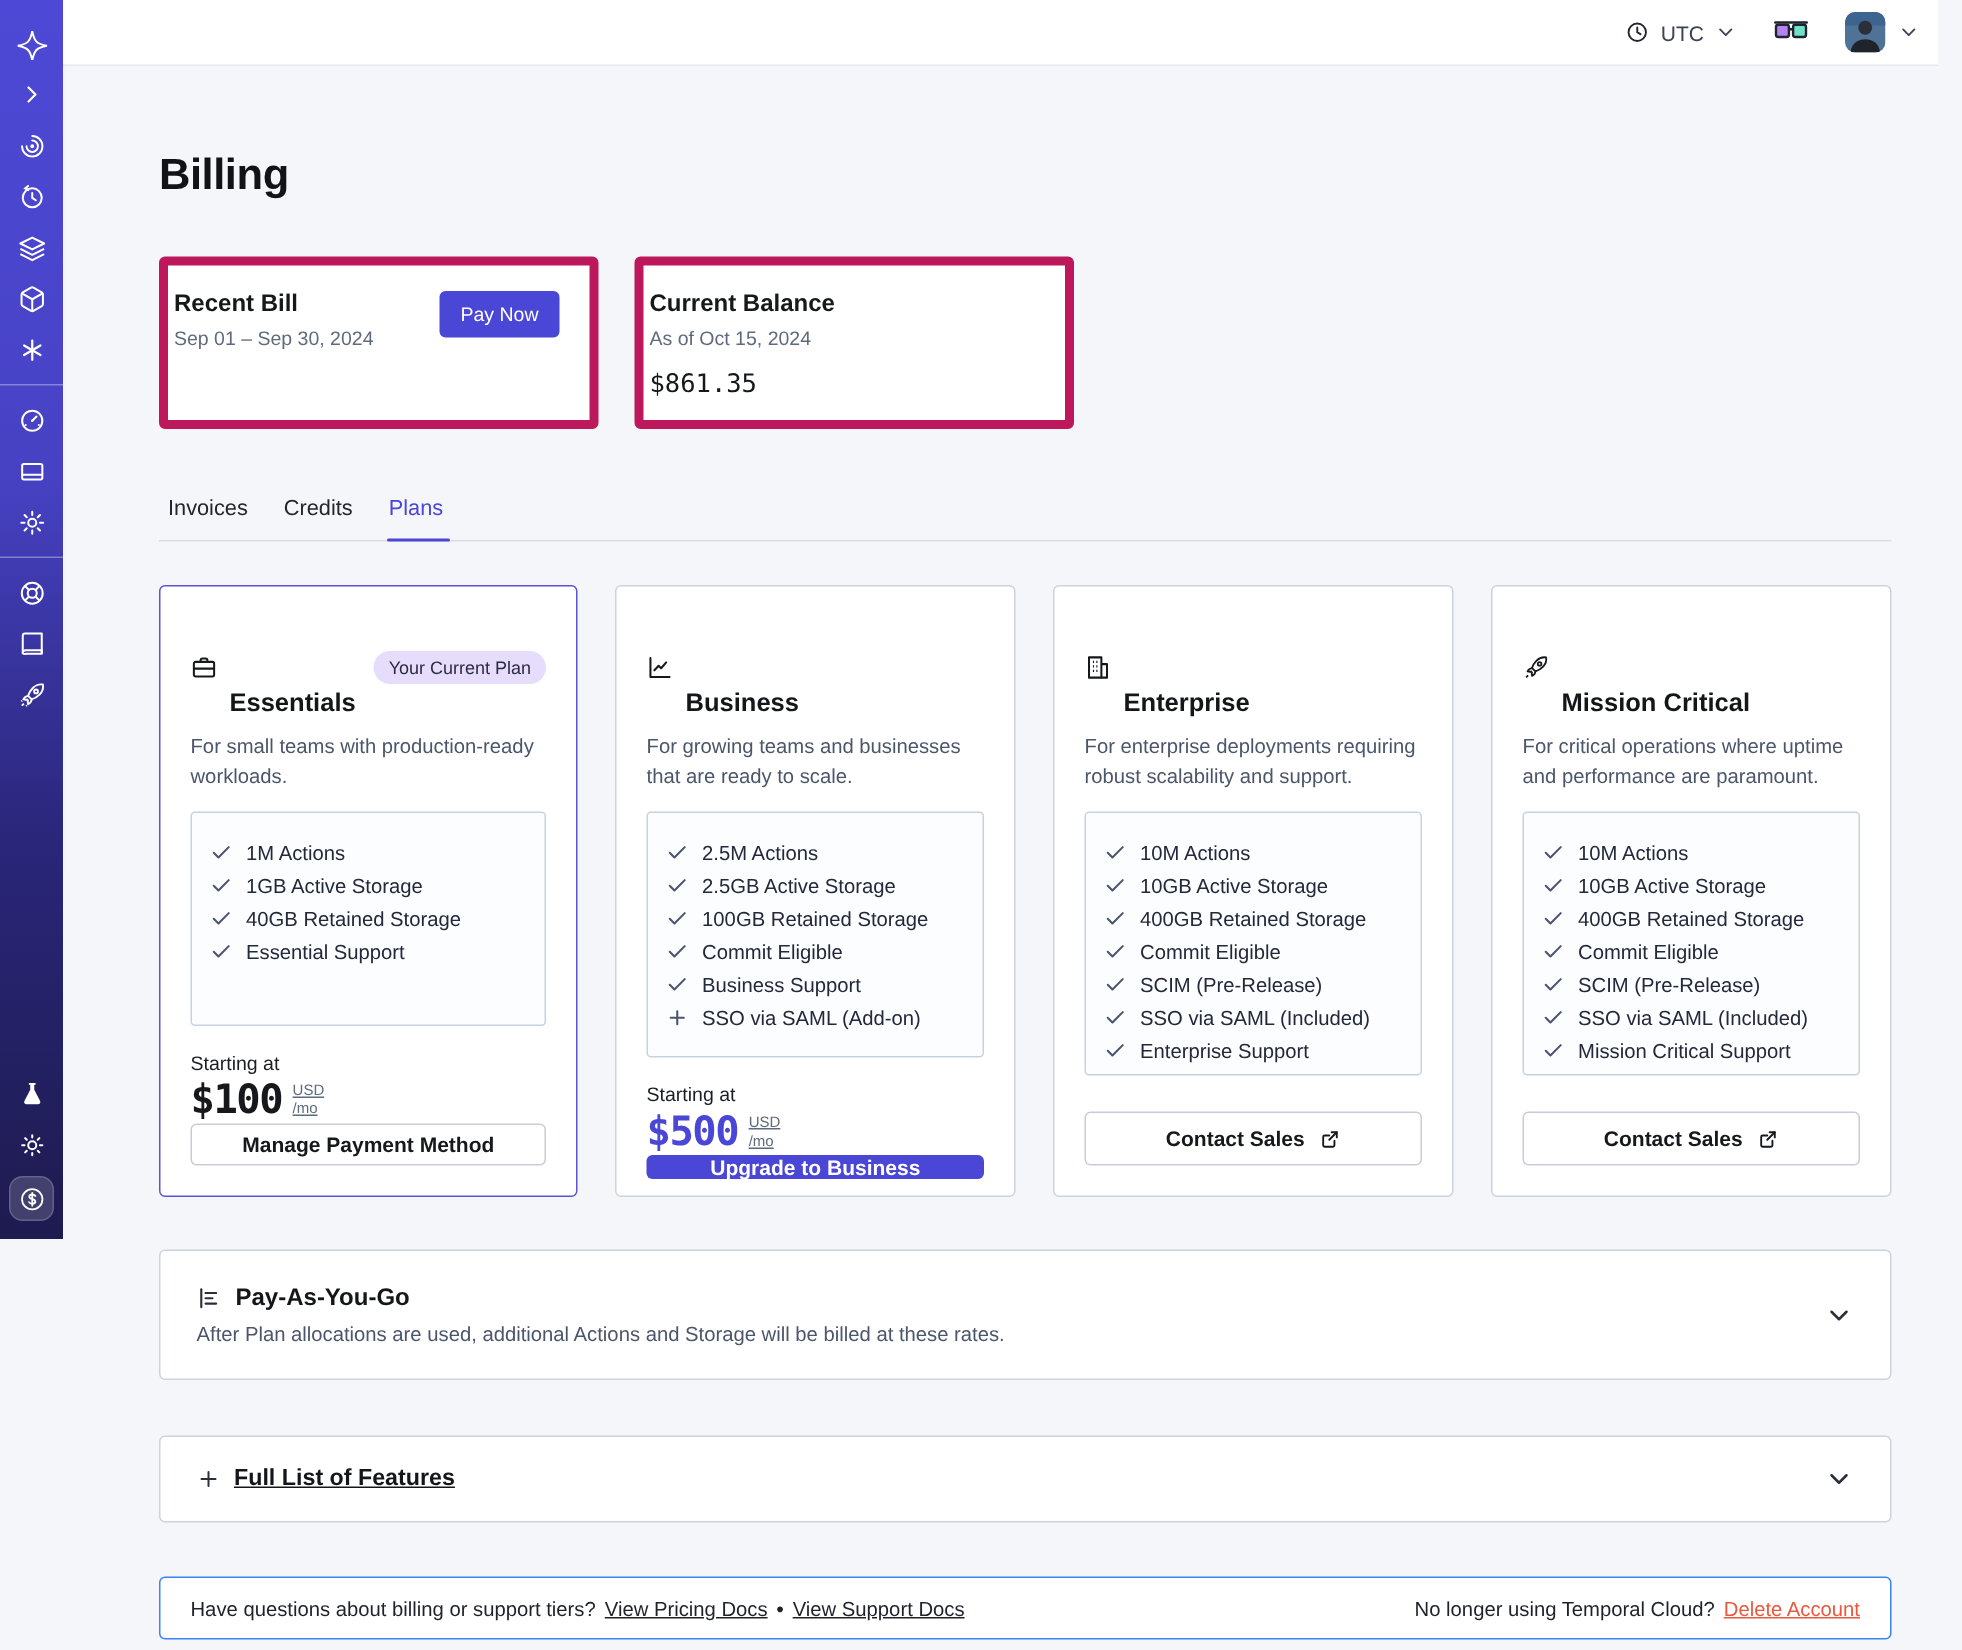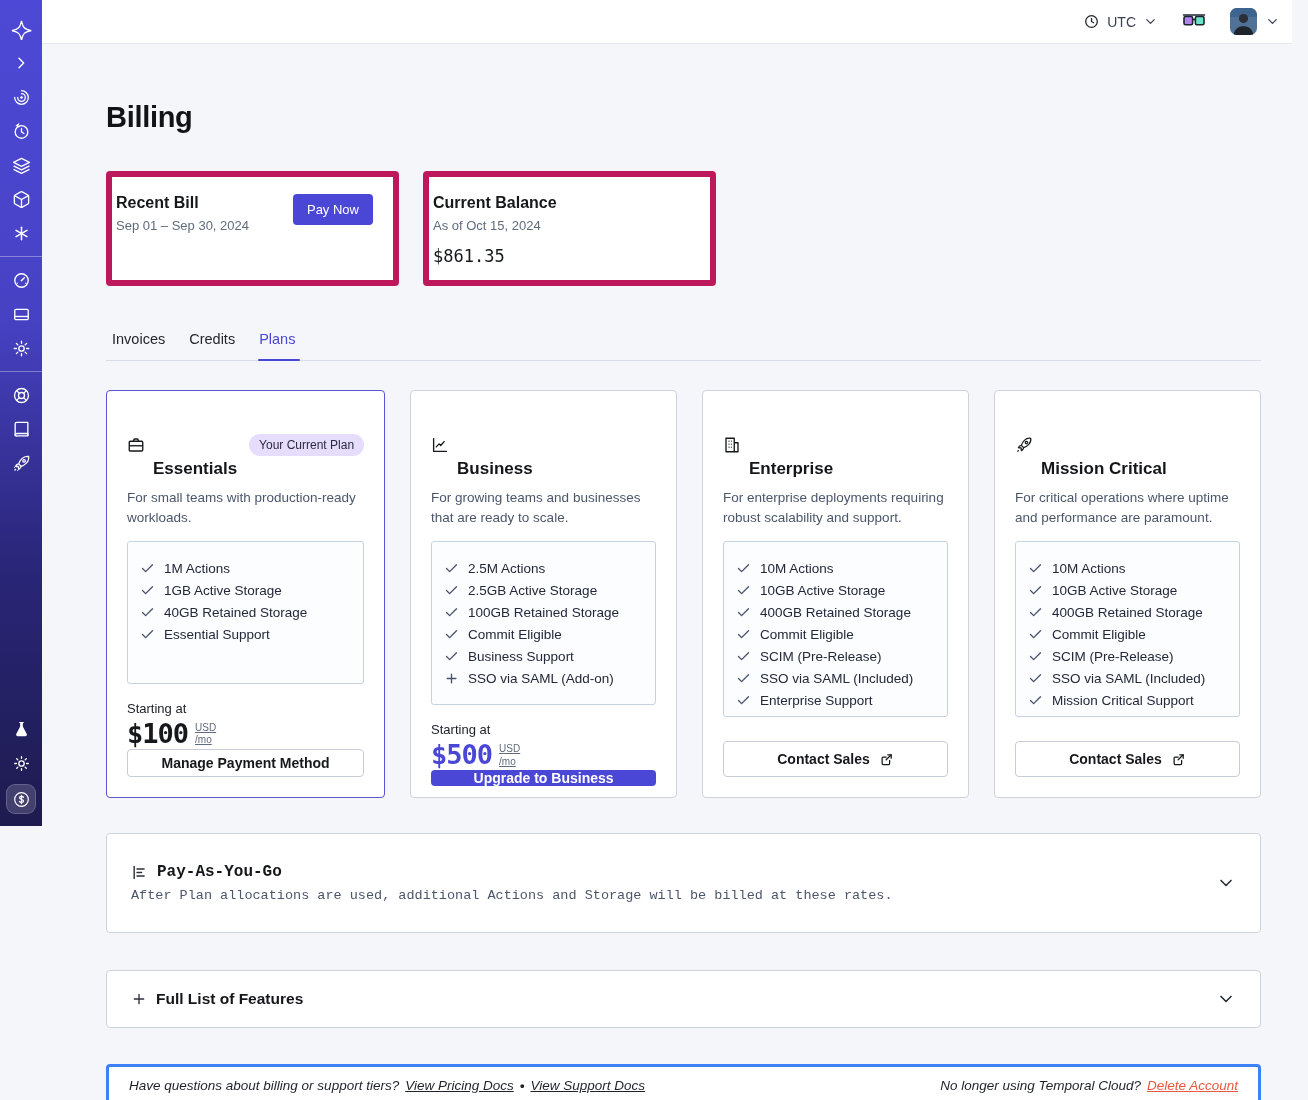--- a/index.html
+++ b/index.html
@@ -102,32 +102,32 @@
     font-family:"Liberation Sans", sans-serif;
   }
   .plan-btn.outline { background:#fff; border:1px solid #c6cdd8; color:#17181c; }
   .plan-btn.fill { background:#4a46d6; border:none; color:#fff; }
 
   
   .accordion {
     background:#fff; border:1px solid #ccd3dd; border-radius:4px;
     display:flex; align-items:center; padding:16px 24px; cursor:pointer;
   }
-  .acc-payg { margin-top:35px; height:100px;font-family:Liberation Mono, monospace; }
+  .acc-payg { margin-top:35px; height:87px; }
   .acc-feat { margin-top:37px; height:58px; }
   .acc-body { flex:1; }
   .acc-title { display:flex; align-items:center; gap:9px; font-size:16px; font-weight:700; color:#15161a; }
   .acc-title svg { color:#2b2f3a; }
   .acc-sub { font-size:13.5px; color:#4c566b; margin-top:7px; }
   .acc-chevron { color:#2b2f3a; flex:none; }
 
   .footer-bar {
-    margin-top:36px; background:#fff; border:3px solid #3b82f6; border-radius:4px;
+    margin-top:36px; background:#fff; border:1px solid #3b82f6; border-radius:4px;
     height:42px; display:flex; align-items:center; justify-content:space-between;
-    padding:0 20px; font-size:13.5px; color:#1f222b;font-style:italic;
+    padding:0 20px; font-size:13.5px; color:#1f222b;
   }
   .f-left, .f-right { display:flex; align-items:center; gap:6px; }
   .f-link { color:#1f222b; text-decoration:underline; cursor:pointer; }
   .f-dot { color:#1f222b; font-weight:700; }
   .f-delete { color:#e8593f; text-decoration:underline; cursor:pointer; }
 </style>
 </head>
 <body>
 
 <nav class="sidebar">
@@ -552,21 +552,21 @@
       </div>
       <div class="acc-sub">After Plan allocations are used, additional Actions and Storage will be billed at these rates.</div>
     </div>
     <svg class="acc-chevron" width="20" height="20" viewBox="0 0 24 24" fill="none" stroke="currentColor" stroke-width="2" stroke-linecap="round" stroke-linejoin="round">
         <polyline points="6 9 12 15 18 9"></polyline>
       </svg>
   </div>
 
   <div class="accordion acc-feat">
     <div class="acc-body">
-      <div class="acc-title" style="font-size:15.5px;">
+      <div class="acc-title" style="font-size:15.5px;text-decoration:underline;">
         <svg width="16" height="16" viewBox="0 0 24 24" fill="none" stroke="currentColor" stroke-width="2" stroke-linecap="round">
             <path d="M12 5v14M5 12h14"></path>
           </svg>
         <span>Full List of Features</span>
       </div>
     </div>
     <svg class="acc-chevron" width="20" height="20" viewBox="0 0 24 24" fill="none" stroke="currentColor" stroke-width="2" stroke-linecap="round" stroke-linejoin="round">
         <polyline points="6 9 12 15 18 9"></polyline>
       </svg>
   </div>

